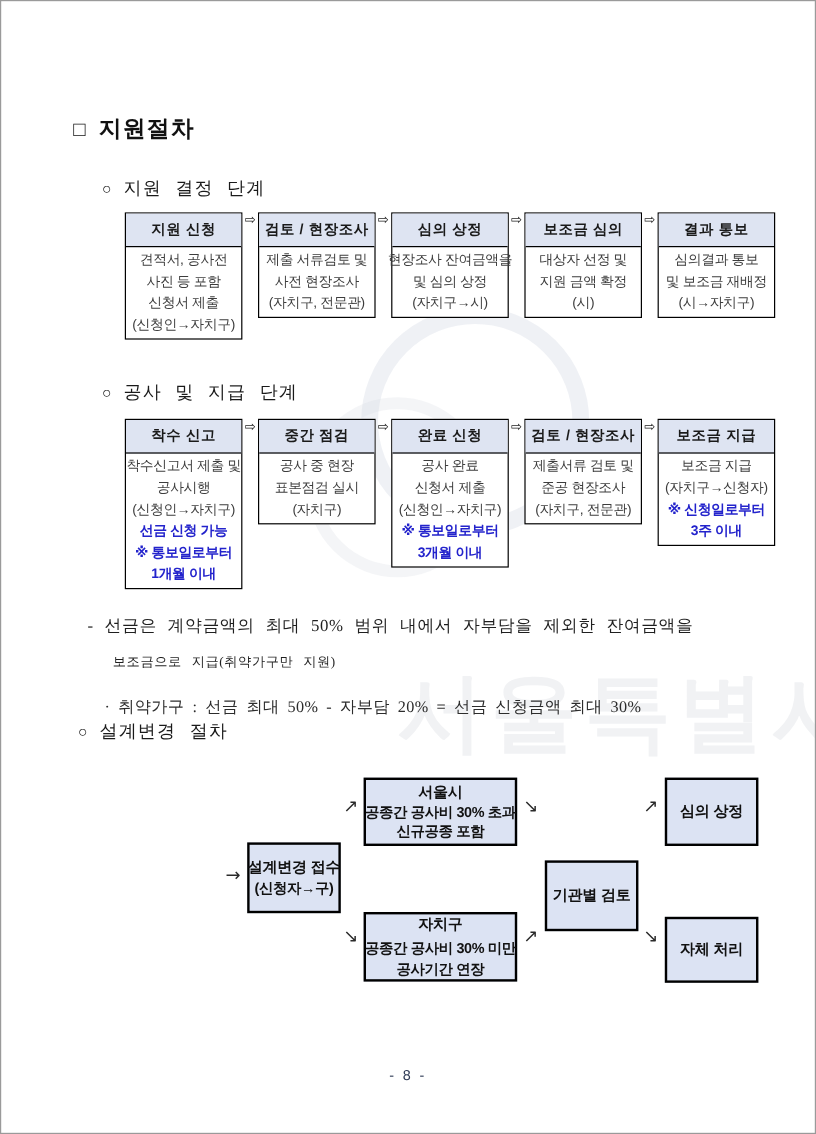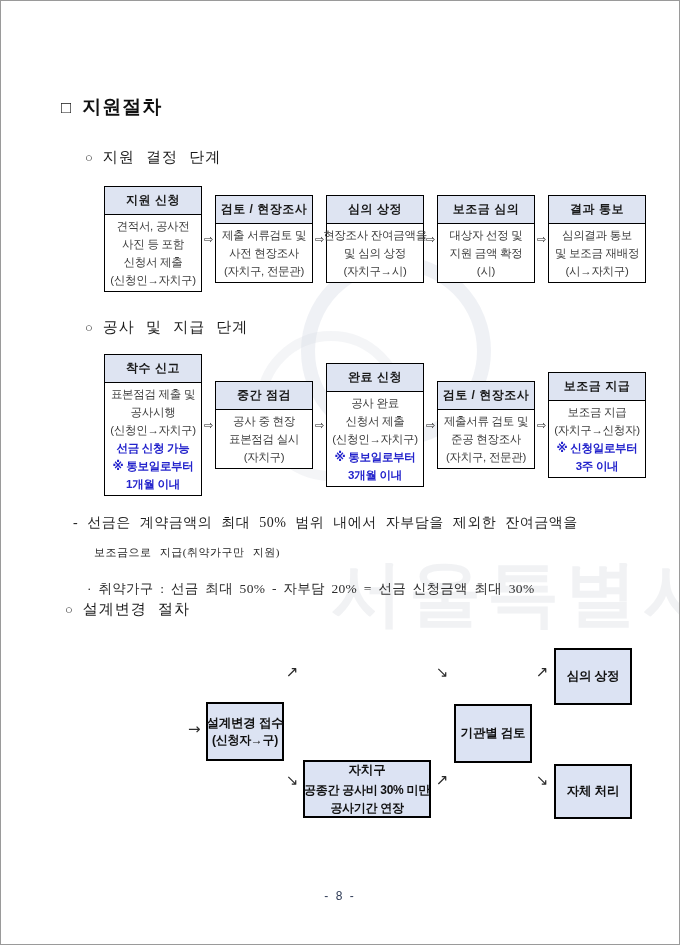--- a/index.html
+++ b/index.html
@@ -27,21 +27,21 @@
     position:absolute; left:60px; top:93px; z-index:2;
     font-size:19px; font-weight:bold; color:#111; letter-spacing:1px;
   }
   .doc-title .marker { font-size:17px; margin-right:10px; font-weight:normal; }
   .section-heading {
     position:absolute; z-index:2; font-size:15px; color:#1a1a1a;
     letter-spacing:1px; word-spacing:6px;
   }
   .section-heading .marker { font-size:13px; margin-right:9px; }
   
-  .flow-row { position:absolute; left:103px; width:542px; display:flex; align-items:center; z-index:2; }
+  .flow-row { position:absolute; left:103px; width:542px; display:flex; align-items:flex-start; z-index:2; }
   .flow-box {
     width:98px; border:1px solid #000; background:#fff;
     display:flex; flex-direction:column; flex:0 0 98px;
   }
   .flow-box-header {
     height:28px; background:#dee4f2; border-bottom:1px solid #000;
     display:flex; align-items:center; justify-content:center;
     font-weight:bold; font-size:12px; color:#1a1a1a; letter-spacing:0.5px; white-space:nowrap;
   }
   .flow-box-body {
@@ -149,21 +149,21 @@
   </div>
 
   <div class="section-heading" style="left:84px; top:317px;">
     <span class="marker">○</span><span>공사 및 지급 단계</span>
   </div>
 
   <div class="flow-row" style="top:348px; height:152px;">
     <div class="flow-box">
       <div class="flow-box-header">착수 신고</div>
       <div class="flow-box-body">
-        <div class="line">표본점검 제출 및</div>
+        <div class="line">착수신고서 제출 및</div>
         <div class="line">공사시행</div>
         <div class="line">(신청인→자치구)</div>
         <div class="line blue">선금 신청 가능</div>
         <div class="line blue">※ 통보일로부터</div>
         <div class="line blue">1개월 이내</div>
       </div>
     </div>
     <div class="flow-gap">
         <span class="arrow">⇨</span>
       </div>
@@ -226,30 +226,35 @@
   <div class="design-diagram">
     <span class="darrow" style="left:187px; top:79px;">→</span>
     <div class="dnode" style="left:205px; top:61px; width:78px; height:59px;">
       <div class="t">설계변경 접수</div>
       <div class="s">(신청자→구)</div>
     </div>
 
     <span class="darrow" style="left:285px; top:22px;">↗</span>
     <span class="darrow" style="left:285px; top:130px;">↘</span>
 
+    <div class="dnode" style="left:302px; top:7px; width:128px; height:57px;">
+      <div class="t">서울시</div>
+      <div class="s">공종간 공사비 30% 초과</div>
+      <div class="s">신규공종 포함</div>
+    </div>
     <div class="dnode" style="left:302px; top:119px; width:128px; height:58px;justify-content:space-between;">
       <div class="t">자치구</div>
       <div class="s">공종간 공사비 30% 미만</div>
       <div class="s">공사기간 연장</div>
     </div>
 
     <span class="darrow" style="left:435px; top:22px;">↘</span>
     <span class="darrow" style="left:435px; top:130px;">↗</span>
 
-    <div class="dnode" style="left:453px; top:63px; width:78px; height:59px;">
+    <div class="dnode" style="left:453px; top:76px; width:78px; height:59px;">
       <div class="t">기관별 검토</div>
     </div>
 
     <span class="darrow" style="left:535px; top:22px;">↗</span>
     <span class="darrow" style="left:535px; top:130px;">↘</span>
 
     <div class="dnode" style="left:553px; top:7px; width:78px; height:57px;">
       <div class="t">심의 상정</div>
     </div>
     <div class="dnode" style="left:553px; top:123px; width:78px; height:55px;">

